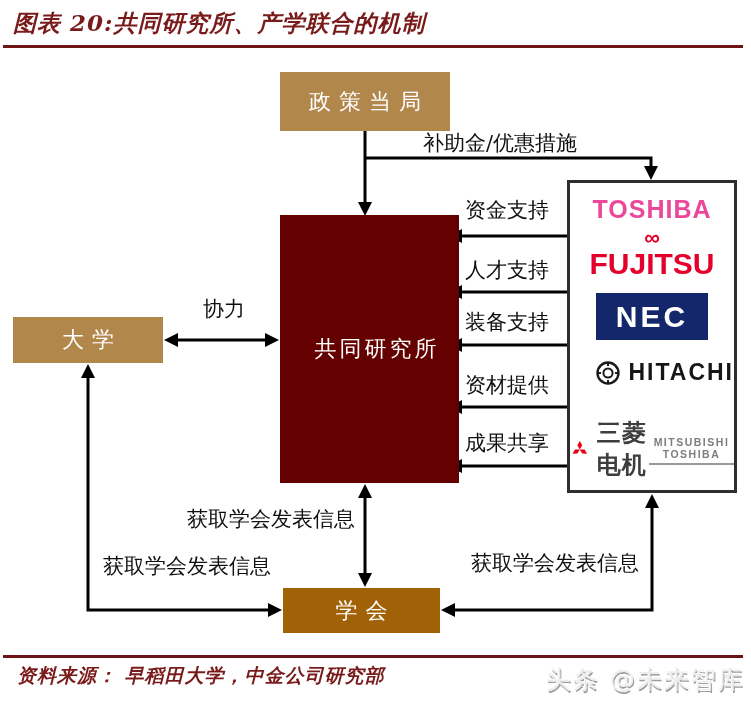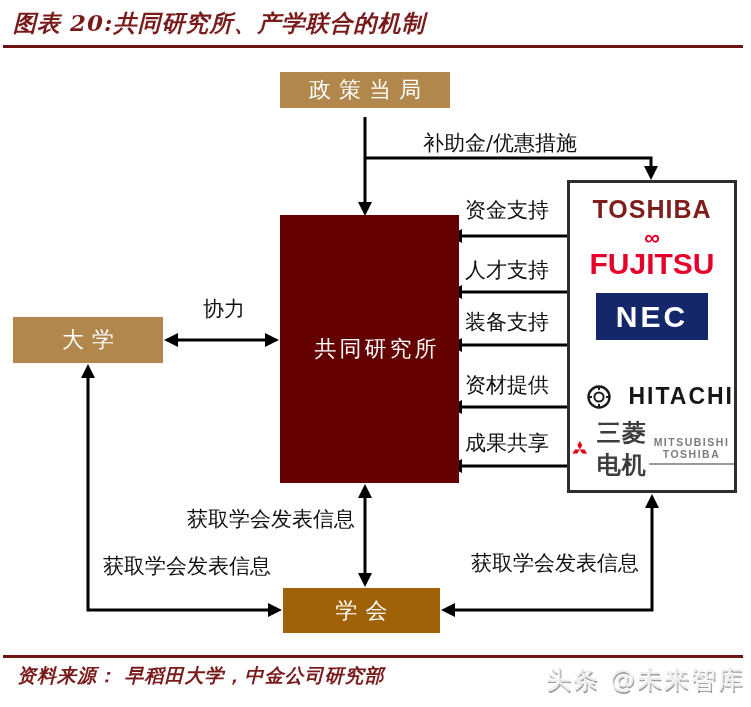--- a/index.html
+++ b/index.html
@@ -12,43 +12,43 @@
     font-size:23px;font-weight:bold;font-style:italic;color:#7a1b1b;letter-spacing:1px;
   }
   .rule{position:absolute;left:3px;width:740px;height:3px;background:#6e1414;}
   .title-rule{top:45px;}
   .source-rule{top:655px;}
   .connectors{position:absolute;left:0;top:0;width:751px;height:707px;}
   .node{
     position:absolute;display:flex;align-items:center;justify-content:center;
     color:#fff;font-size:22px;text-indent:8px;letter-spacing:8px;
   }
-  .policy{left:280px;top:72px;width:170px;height:36px;background:#B1874C;}
+  .policy{left:280px;top:72px;width:170px;height:59px;background:#B1874C;}
   .institute{left:280px;top:215px;width:167px;height:268px;background:#650001;text-indent:3px;letter-spacing:3px;padding-left:12px;}
   .university{left:13px;top:317px;width:150px;height:46px;background:#B1874C;}
   .society{left:283px;top:588px;width:157px;height:45px;background:#a16207;}
   .elabel{
     position:absolute;font-size:21px;color:#101010;text-align:center;white-space:nowrap;
   }
   .companies{
     position:absolute;left:567px;top:180px;width:170px;height:313px;
     background:#fff;border:3px solid #2e2e2e;box-sizing:border-box;
   }
   .logo{position:absolute;left:0;right:0;text-align:center;font-family:"Liberation Sans",sans-serif;}
-  .toshiba{top:12px;font-size:25px;font-weight:800;color:#7f1d1d;letter-spacing:1px;}
+  .toshiba{top:12px;font-size:25px;font-weight:800;color:#ec4899;letter-spacing:1px;}
   .fujitsu{top:46px;height:64px;font-size:30px;font-weight:bold;color:#e4002b;}
   .fujitsu .fj-word{position:absolute;left:0;right:0;top:18px;}
   .fujitsu .fj-inf{position:absolute;left:50%;top:-4px;transform:translateX(-50%);font-size:22px;font-weight:bold;}
   .nec-wrap{top:110px;}
   .nec-rect{
     display:inline-flex;align-items:center;justify-content:center;
     width:112px;height:47px;background:#14276B;
     color:#fff;font-size:30px;font-weight:800;letter-spacing:3px;
   }
-  .hitachi{top:200px;display:flex;align-items:center;justify-content:space-between;gap:7px;
+  .hitachi{top:176px;display:flex;align-items:center;justify-content:flex-end;gap:7px;
     font-size:23px;font-weight:800;color:#161616;letter-spacing:2px;padding-left:16px;}
   .mitsubishi{top:234px;display:flex;align-items:center;}
   .mit-row{display:flex;align-items:center;gap:5px;}
   .mit-cn{font-size:24px;font-weight:bold;color:#3d3d3d;font-family:"DejaVu Sans",sans-serif;letter-spacing:1px;}
   .mit-sub{
     margin-top:2px;font-size:10.5px;font-weight:bold;color:#7d7d7d;letter-spacing:1.5px;
     border-bottom:2px solid #9a9a9a;padding:0 4px 3px 4px;
   }
   .source{
     position:absolute;left:17px;top:663px;font-size:19px;font-weight:bold;font-style:italic;

